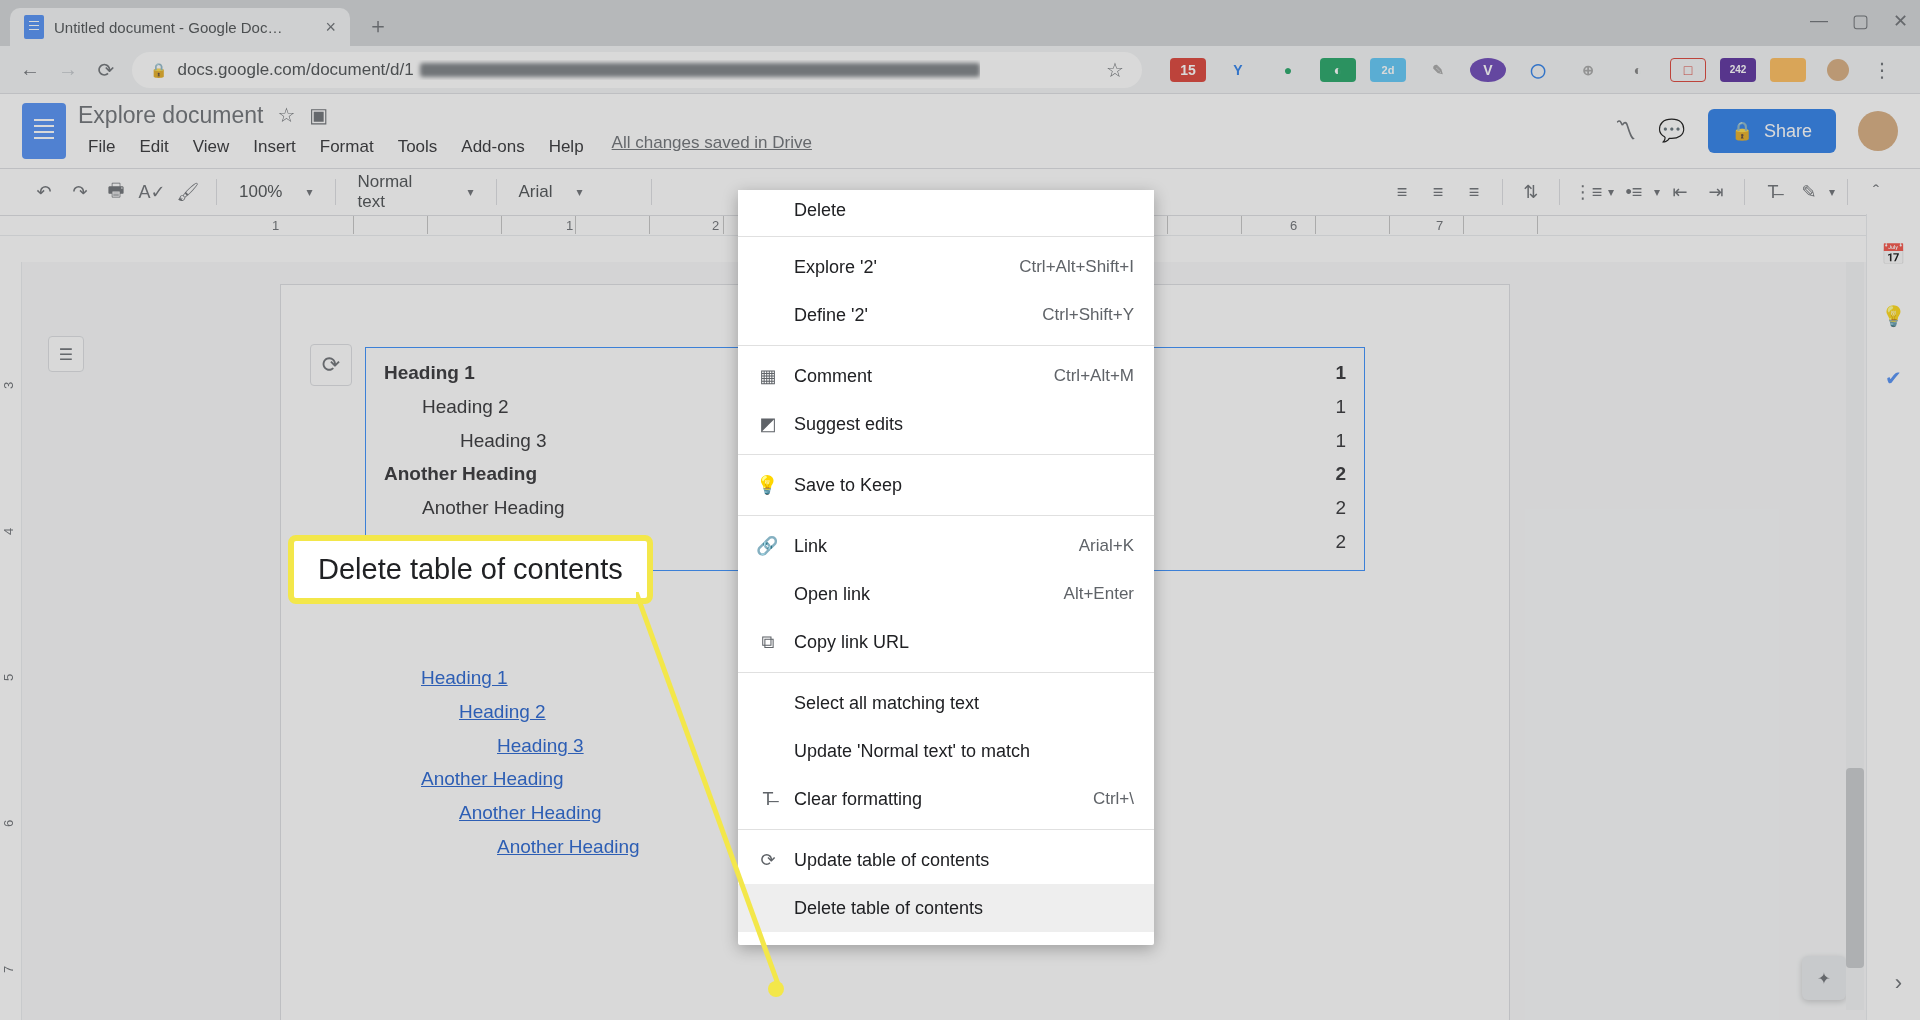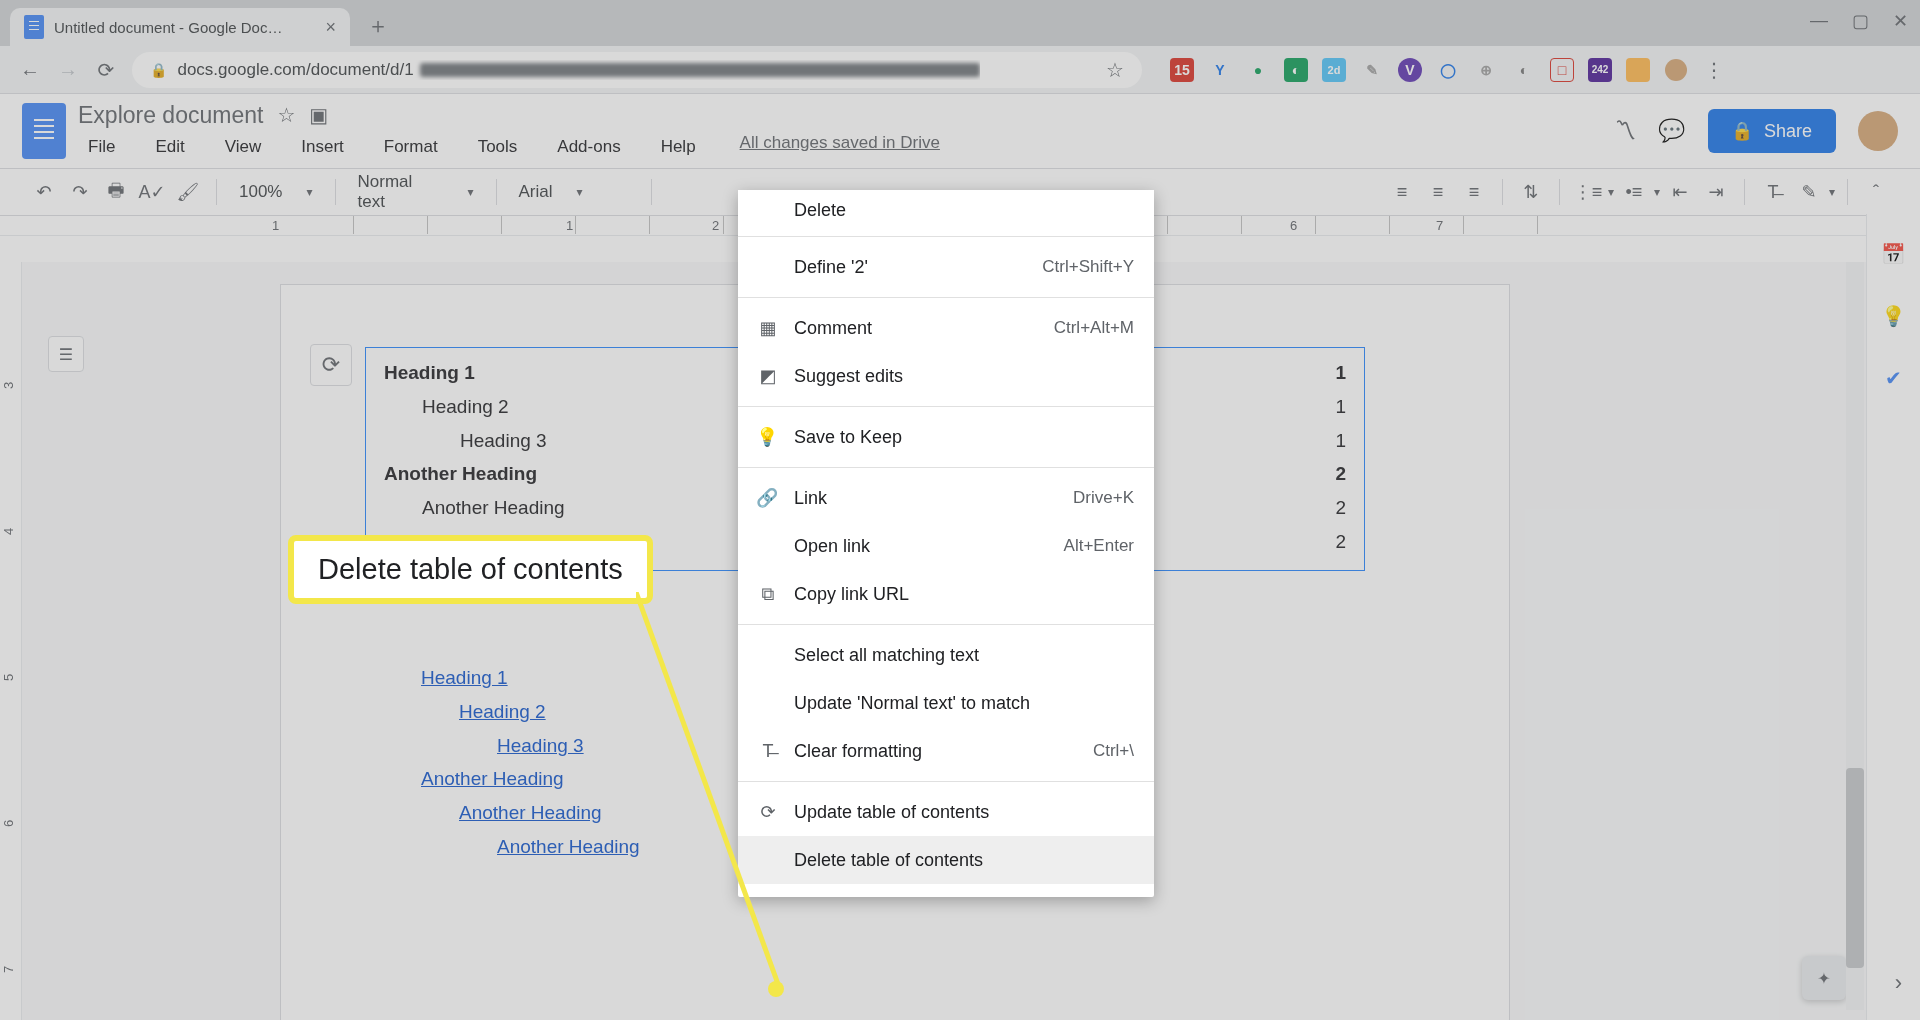--- a/index.html
+++ b/index.html
@@ -15,32 +15,32 @@
 
 .addr-bar { height:48px; background:#f1f3f4; display:flex; align-items:center; padding:0 18px; gap:14px; border-bottom:1px solid #dadce0; }
 .nav-btn { width:24px; height:24px; display:flex; align-items:center; justify-content:center; color:#5f6368; font-size:20px; }
 .nav-btn.disabled { color:#bdc1c6; }
 .omnibox { flex:1; height:36px; background:#fff; border-radius:18px; display:flex; align-items:center; padding:0 18px; gap:10px; max-width:1010px; }
 .lock { color:#5f6368; font-size:14px; }
 .url { font-size:17px; color:#3c4043; white-space:nowrap; overflow:hidden; }
 .url-blur { display:inline-block; width:560px; height:14px; background:#707579; margin-left:6px; border-radius:3px; filter:blur(2px); vertical-align:middle; }
 .star-icon { color:#5f6368; font-size:20px; margin-left:auto; }
 .ext-row { display:flex; gap:14px; align-items:center; margin-left:14px; }
-.ext { width:24px; height:24px; border-radius:4px; display:flex; align-items:center; justify-content:center; font-size:14px; font-weight:bold; }
+.ext { width:36px; height:24px; border-radius:4px; display:flex; align-items:center; justify-content:center; font-size:14px; font-weight:bold; }
 .win-ctrls { position:absolute; right:12px; top:10px; display:flex; gap:24px; color:#5f6368; font-size:18px; }
 
 
 .docs-hdr { height:74px; display:flex; align-items:center; padding:0 22px; gap:12px; }
 .docs-logo { width:44px; height:56px; background:#4285f4; border-radius:4px; display:flex; align-items:center; justify-content:center; position:relative; }
 .docs-logo::before { content:""; width:20px; height:2px; background:#fff; position:absolute; top:16px; box-shadow:0 6px 0 #fff,0 12px 0 #fff,0 18px 0 #fff; }
 .title-block { display:flex; flex-direction:column; gap:4px; }
 .doc-title-row { display:flex; align-items:center; gap:14px; }
 .doc-title { font-size:23px; color:#5f6368; }
 .title-icon { color:#5f6368; font-size:20px; }
-.menus { display:flex; gap:20px; }
+.menus { display:flex; gap:4px; }
 .menu-item { padding:4px 10px; font-size:17px; color:#202124; border-radius:4px; }
 .saved { font-size:17px; color:#5f6368; text-decoration:underline; margin-left:14px; }
 .hdr-right { margin-left:auto; display:flex; align-items:center; gap:22px; }
 .share-btn { background:#1a73e8; color:#fff; height:44px; border-radius:6px; padding:0 24px; display:flex; align-items:center; gap:10px; font-size:18px; font-weight:500; }
 .share-btn .lock-w { color:#fff; }
 .avatar { width:40px; height:40px; border-radius:50%; background:#d4a574; }
 .hdr-icon { color:#5f6368; font-size:22px; }
 
 
 .toolbar { height:48px; border-top:1px solid #dadce0; border-bottom:1px solid #dadce0; display:flex; align-items:center; padding:0 28px; gap:4px; }
@@ -292,20 +292,24 @@
 <div class="vscroll-thumb"></div>
 
 <div class="dim"></div>
 
 <div class="ctx-menu">
   <div class="ctx-row first">
       <span>Delete</span>
     </div>
   <div class="ctx-sep"></div>
   <div class="ctx-row">
+      <span>Explore '2'</span>
+      <span class="ctx-short">Ctrl+Alt+Shift+I</span>
+    </div>
+  <div class="ctx-row">
       <span>Define '2'</span>
       <span class="ctx-short">Ctrl+Shift+Y</span>
     </div>
   <div class="ctx-sep"></div>
   <div class="ctx-row">
       <span class="ctx-icon">▦</span>
       <span>Comment</span>
       <span class="ctx-short">Ctrl+Alt+M</span>
     </div>
   <div class="ctx-row">
@@ -314,21 +318,21 @@
     </div>
   <div class="ctx-sep"></div>
   <div class="ctx-row">
       <span class="ctx-icon">💡</span>
       <span>Save to Keep</span>
     </div>
   <div class="ctx-sep"></div>
   <div class="ctx-row">
       <span class="ctx-icon">🔗</span>
       <span>Link</span>
-      <span class="ctx-short">Drive+K</span>
+      <span class="ctx-short">Arial+K</span>
     </div>
   <div class="ctx-row">
       <span>Open link</span>
       <span class="ctx-short">Alt+Enter</span>
     </div>
   <div class="ctx-row">
       <span class="ctx-icon">⧉</span>
       <span>Copy link URL</span>
     </div>
   <div class="ctx-sep"></div>

